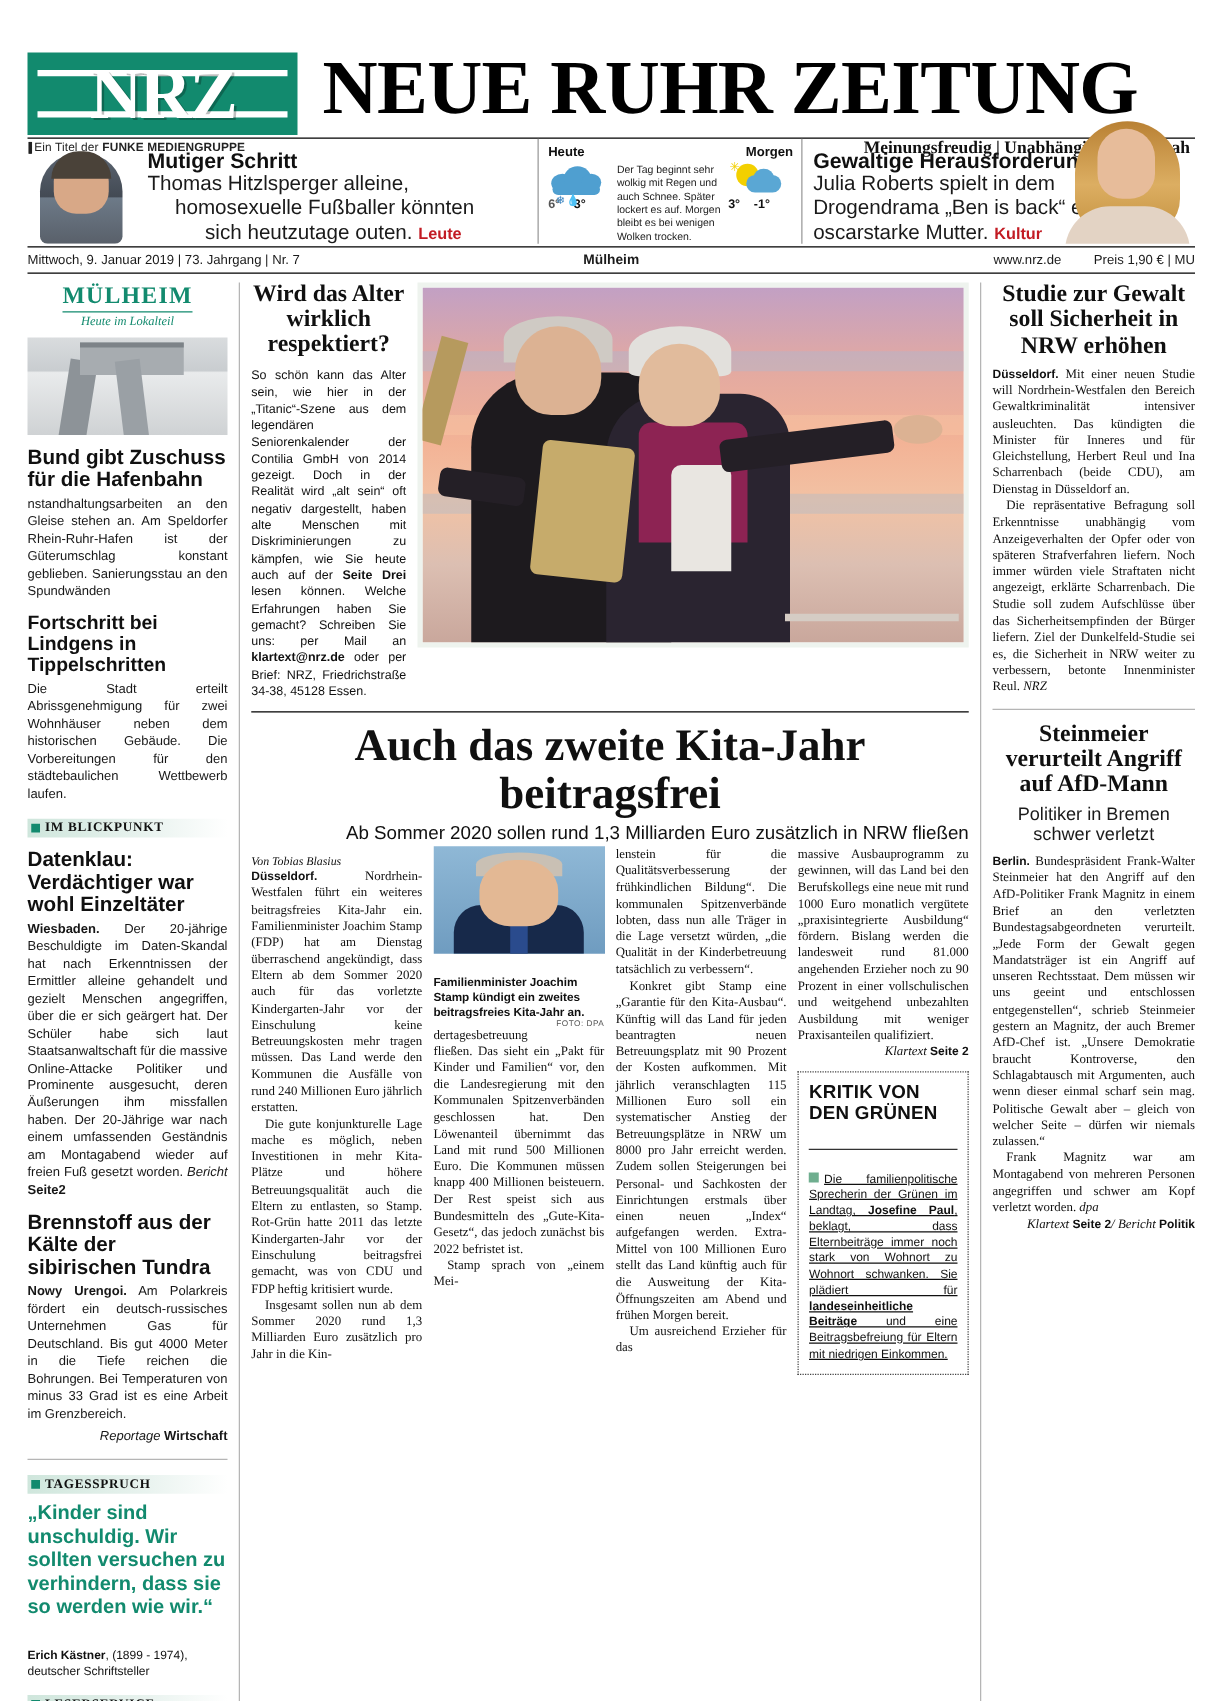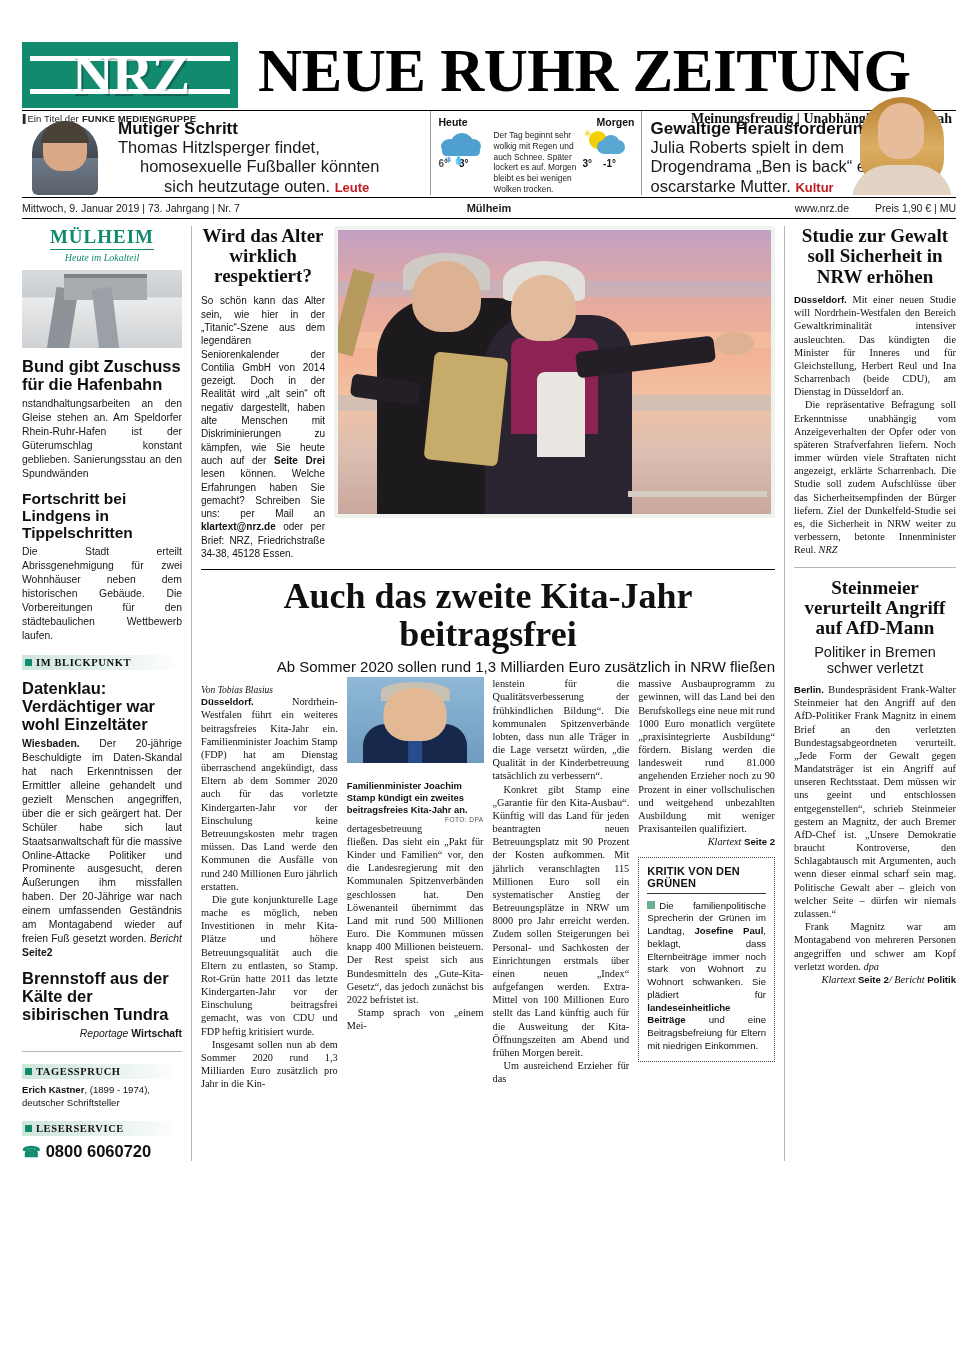--- a/index.html
+++ b/index.html
@@ -175,21 +175,21 @@
   .sec-label .sq { width: 7px; height: 7px; background: #128a6e; }
   .sec-label span.tx {
     font-family: "Liberation Serif", serif; font-weight: bold; font-size: 10.5px;
     letter-spacing: .6px;
   }
   .divider { border-top: 1px solid #b5b5b5; margin-top: 10px; }
 
   .quote {
     font-size: 16px; font-weight: bold; line-height: 1.18; color: #128a6e; margin-top: 7px;
   }
-  .quote-src { font-size: 9.6px; line-height: 1.3; margin-top: 5px; }
+  .quote-src { font-size: 9.6px; line-height: 1.3; margin-top: 23px; }
   .quote-src b { font-weight: bold; }
   .service-num { font-size: 16.5px; font-weight: bold; margin-top: 6px; display: flex; align-items: center; gap: 5px; }
   .service-num .ph { color: #128a6e; font-size: 15px; }
 
   
   .mid-top { display: flex; gap: 9px; }
   .teaser-alter { width: 124px; flex: 0 0 124px; }
   .teaser-alter h3 {
     font-family: "Liberation Serif", serif; font-weight: bold; font-size: 19px;
     line-height: 1.06; text-align: center; 
@@ -293,22 +293,22 @@
     width: 50%; height: 22%; background: #c9c0b4; border-radius: 50% 50% 0 0;
   }
   .photo-stamp .ti {
     position: absolute; left: 50%; transform: translateX(-50%); bottom: 0;
     width: 10%; height: 32%; background: #2a4b8d;
   }
   .cap { font-size: 9.4px; line-height: 1.26; font-weight: bold; margin-top: 17px; }
   .cap .credit { font-weight: normal; font-size: 6.6px; color: #555; float: right; letter-spacing: .4px; }
 
   .box-kritik { border: 1.6px dotted #444; padding: 7px 8px 8px 8px; margin-top: 8px; }
-  .box-kritik h4 { font-size: 11px; font-weight: bold; letter-spacing: .2px; border-bottom: 1px solid #333; padding-bottom: 4px; }
-  .box-kritik p { font-size: 9.6px; line-height: 1.33; margin-top: 6px; text-align: justify; }
+  .box-kritik h4 { font-size: 15px; font-weight: bold; letter-spacing: .2px; border-bottom: 1px solid #333; padding-bottom: 20px; }
+  .box-kritik p { font-size: 9.6px; line-height: 1.33; margin-top: 18px; text-align: justify; text-decoration: underline; }
   .box-kritik .sq { display: inline-block; width: 8px; height: 8px; background: #6fae8f; margin-right: 4px; }
 
   
   h2.rhl {
     font-family: "Liberation Serif", serif; font-weight: bold;
     font-size: 19px; line-height: 1.07; text-align: center;
   }
   .rsub { text-align: center; font-size: 14.5px; line-height: 1.12; margin-top: 5px; color: #1a1a1a; }
 </style>
 </head>
@@ -339,21 +339,21 @@
 
     <div class="tz-photo">
       <div class="head"></div>
         <div class="face"></div>
         <div class="hair"></div>
     </div>
 
     <div class="tz-text">
       <div class="tz-title">Mutiger Schritt</div>
       <div class="tz-body">
-        <span>Thomas Hitzlsperger findet,</span>
+        <span>Thomas Hitzlsperger alleine,</span>
         <span class="l2">homosexuelle Fußballer könnten</span>
         <span class="l3">
           <span>sich heutzutage outen.</span>
           <span class="tz-kicker">Leute</span>
         </span>
       </div>
     </div>
 
     <div class="weather">
       <div class="w-heads">
@@ -438,28 +438,30 @@
         <span class="sq"></span>
         <span class="tx">IM BLICKPUNKT</span>
       </div>
 
       <h2 class="hl">Datenklau: Verdächtiger war wohl Einzeltäter</h2>
       <p class="bd"><b>Wiesbaden.</b><span> Der 20-jährige Beschuldigte im Daten-Skandal hat nach Erkenntnissen der Ermittler alleine gehandelt und gezielt Menschen angegriffen, über die er sich geärgert hat. Der Schüler habe sich laut Staatsanwaltschaft für die massive Online-Attacke Politiker und Prominente ausgesucht, deren Äußerungen ihm missfallen haben. Der 20-Jährige war nach einem umfassenden Geständnis am Montagabend wieder auf freien Fuß gesetzt worden.</span>
         <span class="ref"><span>Bericht</span> <b>Seite2</b></span>
       </p>
 
       <h2 class="hl">Brennstoff aus der Kälte der sibirischen Tundra</h2>
+      <p class="bd"><b>Nowy Urengoi.</b><span> Am Polarkreis fördert ein deutsch-russisches Unternehmen Gas für Deutschland. Bis gut 4000 Meter in die Tiefe reichen die Bohrungen. Bei Temperaturen von minus 33 Grad ist es eine Arbeit im Grenzbereich.</span></p>
       <p class="bd ref" style="text-align:right"><span>Reportage</span> <b>Wirtschaft</b></p>
 
       <div class="divider"></div>
 
       <div class="sec-label">
         <span class="sq"></span>
         <span class="tx">TAGESSPRUCH</span>
       </div>
+      <div class="quote">„Kinder sind unschuldig. Wir sollten versuchen zu verhindern, dass sie so werden wie wir.“</div>
       <div class="quote-src"><b>Erich Kästner</b><span>, (1899 - 1974), deutscher Schriftsteller</span></div>
 
       <div class="sec-label">
         <span class="sq"></span>
         <span class="tx">LESERSERVICE</span>
       </div>
       <div class="service-num">
         <span class="ph">☎</span>
         <span>0800 6060720</span>
       </div>

